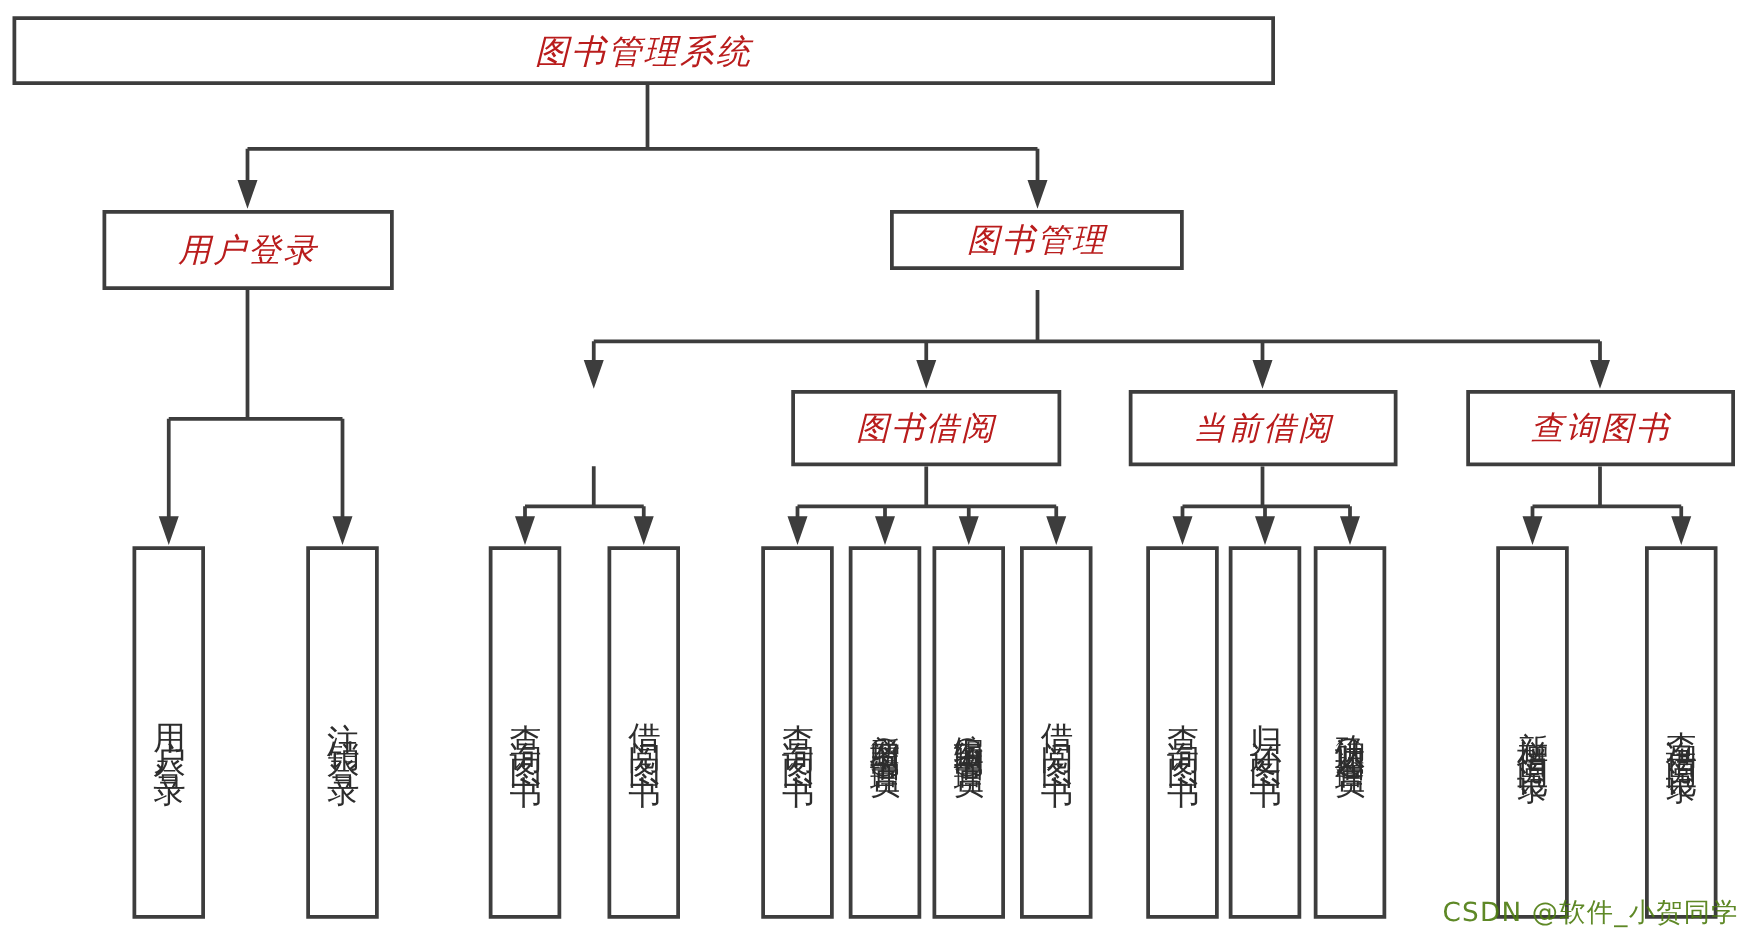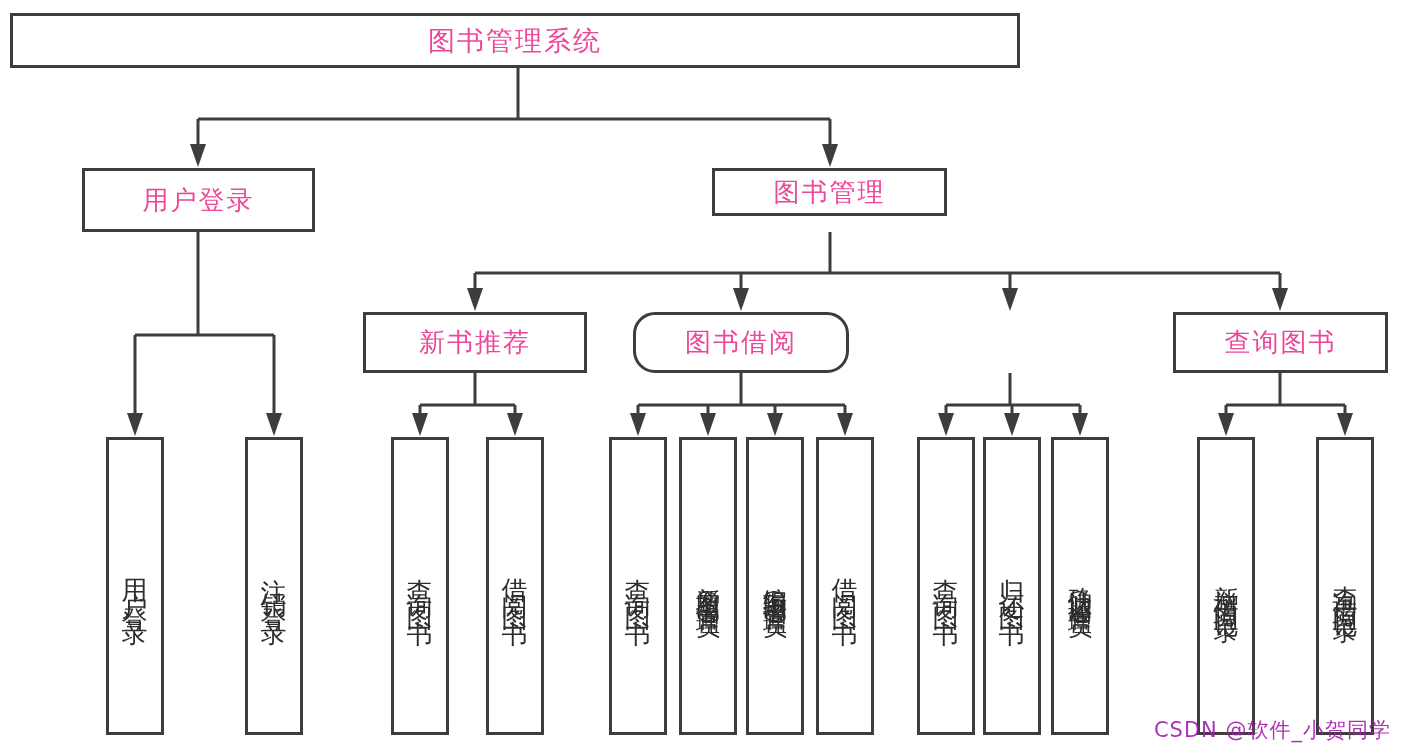--- a/index.html
+++ b/index.html
@@ -16,39 +16,40 @@
     box-sizing:border-box;
     background:#ffffff;
     border:3px solid #3d3d3d;
     display:flex;align-items:center;justify-content:center;
     color:#2d2d2d;
   }
   .h-label{
     font-size:26px;
     letter-spacing:2px;
     white-space:nowrap;
-    color:#ec4899;
+    color:#b91c1c;
+    font-style:italic;
   }
   .root .h-label{font-size:27px;}
   .v-label{
     writing-mode:vertical-rl;
     text-orientation:mixed;
     font-size:26px;
     letter-spacing:14px;
     color:#2d2d2d;
     line-height:1;
   }
   .v-label.len-l{font-size:25px;letter-spacing:7px;}
   .v-label.len-xl{font-size:24px;letter-spacing:4px;}
   .watermark{
     position:absolute;
     top:716px;right:14px;
     font-size:21px;
     letter-spacing:1px;
-    color:#a21caf;
+    color:#4d7c0f;
     white-space:nowrap;
     z-index:5;
     opacity:.9;
   }
 </style>
 </head>
 <body>
 
 <div class="canvas">
 
@@ -77,25 +78,25 @@
     <span class="h-label">图书管理系统</span>
   </div>
 
   <div class="node" style="left:82px;top:168px;width:233px;height:64px;">
     <span class="h-label">用户登录</span>
   </div>
   <div class="node" style="left:712px;top:168px;width:235px;height:48px;">
     <span class="h-label">图书管理</span>
   </div>
 
-  <div class="node" style="left:363px;top:312px;width:224px;height:61px;">
-    <span class="h-label">新书推荐</span>
+  <div class="node" style="left:633px;top:312px;width:216px;height:61px;">
+    <span class="h-label">图书借阅</span>
   </div>
-  <div class="node" style="left:633px;top:312px;width:216px;height:61px;border-radius:22px;">
-    <span class="h-label">图书借阅</span>
+  <div class="node" style="left:903px;top:312px;width:215px;height:61px;">
+    <span class="h-label">当前借阅</span>
   </div>
   <div class="node" style="left:1173px;top:312px;width:215px;height:61px;">
     <span class="h-label">查询图书</span>
   </div>
 
   <div class="node" style="left:106px;top:437px;width:58px;height:298px;">
     <span class="v-label">用户登录</span>
   </div>
   <div class="node" style="left:245px;top:437px;width:58px;height:298px;">
     <span class="v-label">注销登录</span>

